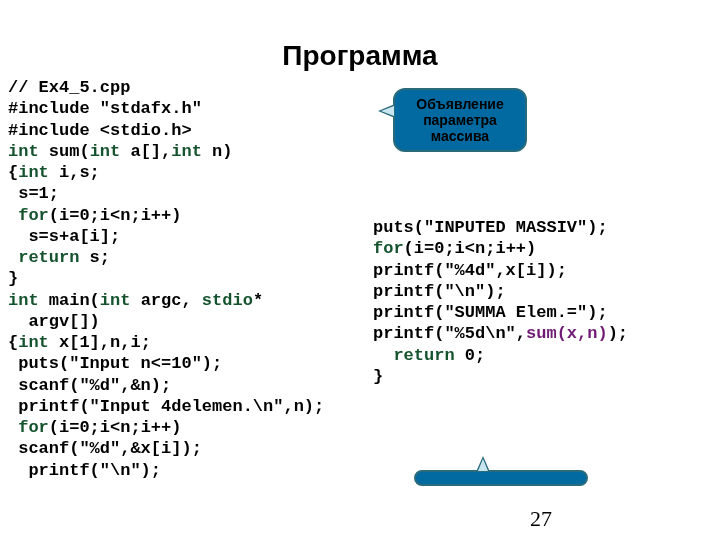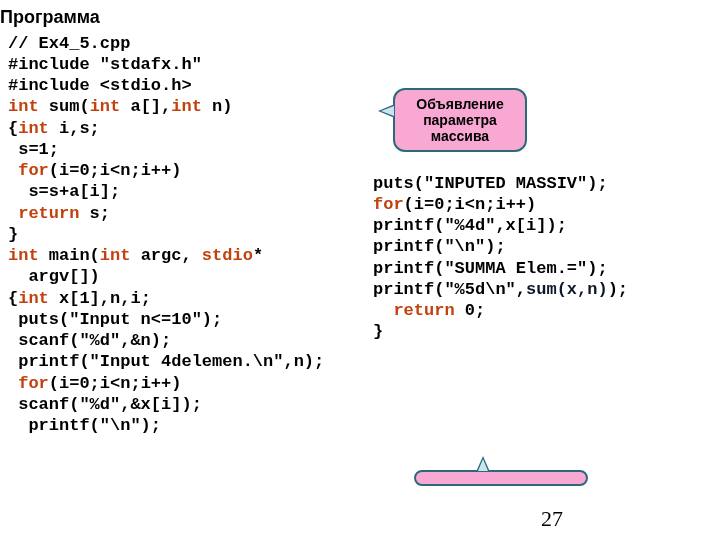--- a/index.html
+++ b/index.html
@@ -8,46 +8,47 @@
     background:#fff;
     font-family:"Courier New",monospace;
     font-size:17px;
     line-height:1.25;
     position:relative;
     color:#000;
   }
   .title{
     font-family:Arial,Helvetica,sans-serif;
     font-weight:700;
-    font-size:18px;
-    text-align:left;
+    font-size:28px;
+    text-align:center;
     padding-top:6px;
+    margin-top:32px;
   }
   .cols{
     display:flex;
     align-items:flex-start;
     padding:4px 8px 0 8px;
   }
   .left{
     width:355px;
     white-space:pre;
     font-weight:700;
   }
   .right{
     flex:1;
     padding-left:10px;
     white-space:pre;
     font-weight:700;
     position:relative;
   }
-  .green{color:#c2410c}
-  .pink{color:#0f172a}
+  .green{color:#14532d}
+  .pink{color:#701a75}
   .callout{
     position:absolute;
-    background:#f9a8d4;
+    background:#0369a1;
     border:2px solid #2a6b7b;
     border-radius:12px;
     font-family:Arial,Helvetica,sans-serif;
     font-size:14px;
     font-weight:700;
     text-align:center;
     padding:6px 10px;
     line-height:1.15;
     white-space:normal;
   }
@@ -76,21 +77,21 @@
     border-bottom:16px solid #2a6b7b;
   }
   .c2 .tail::after{
     content:"";position:absolute;left:-5px;top:3px;
     border-left:5px solid transparent;
     border-right:5px solid transparent;
     border-bottom:12px solid #c9e5f0;
   }
   .pagenum{
     position:absolute;
-    right:157px;bottom:8px;
+    right:168px;bottom:8px;
     font-family:"Times New Roman",serif;
     font-size:22px;
     font-weight:400;
   }
   .right-block{margin-top:140px}
 </style>
 </head>
 <body>
 
 <div class="title">Программа</div>

